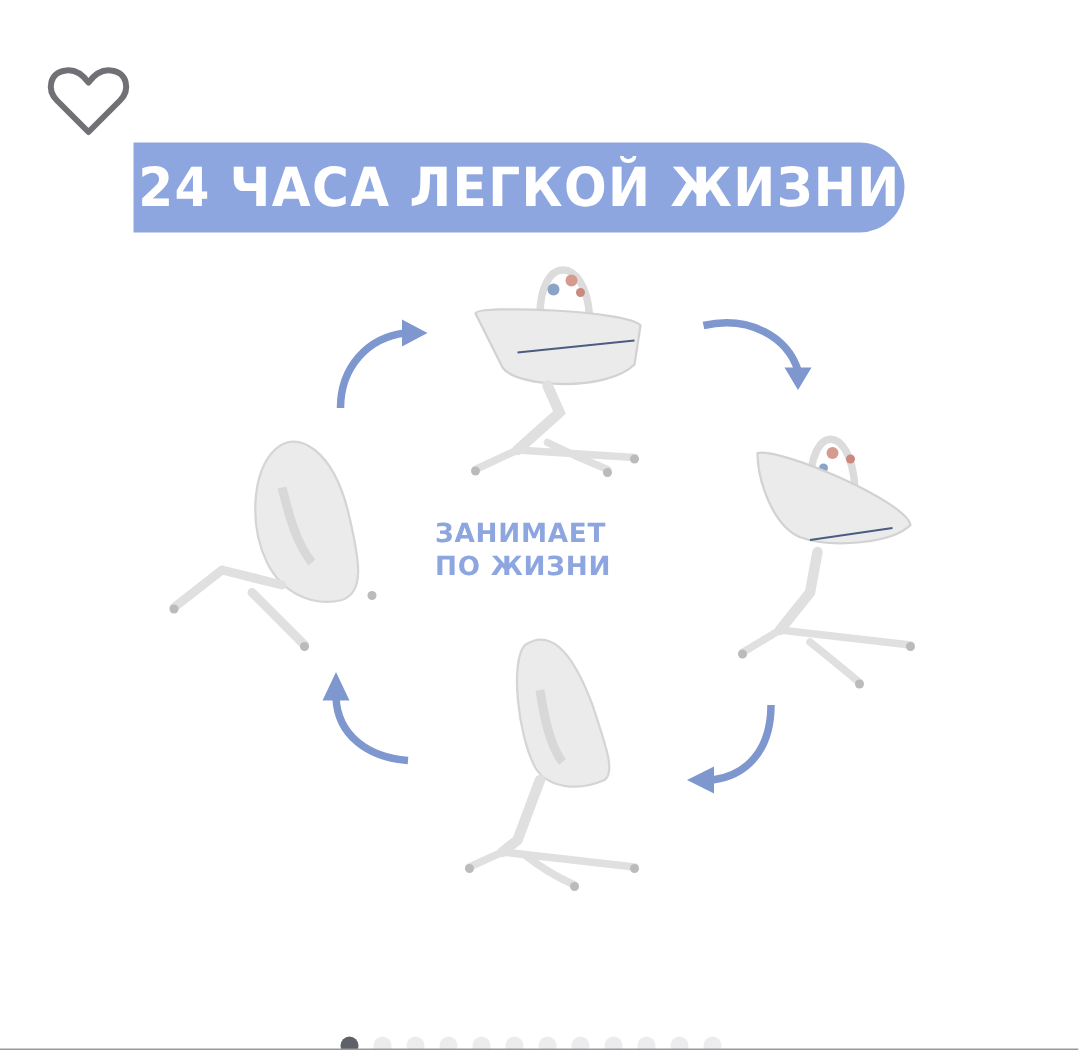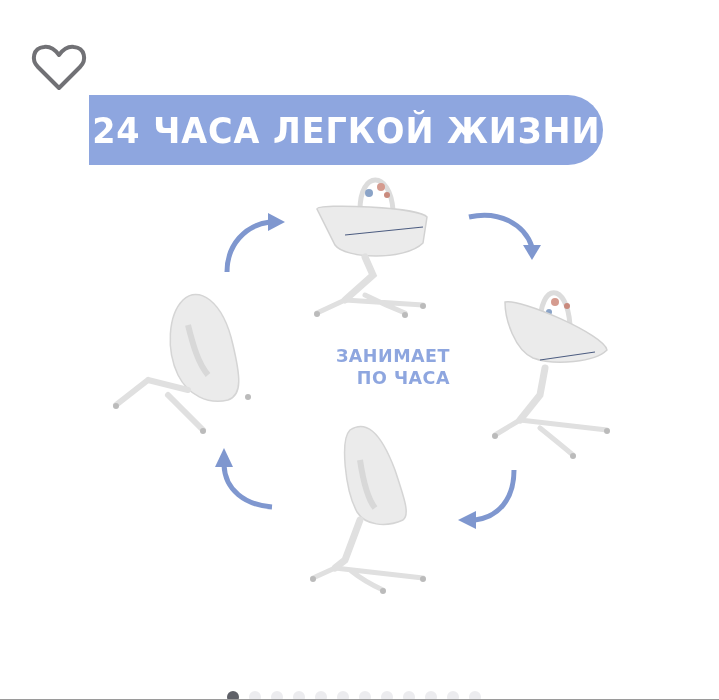--- a/index.html
+++ b/index.html
@@ -1,20 +1,20 @@
 <!DOCTYPE html>
 <html><head>
 <meta charset="utf-8">
 <style>
   html, body { margin:0; padding:0; }
   body { width:719px; height:700px; background:#ffffff; position:relative; overflow:hidden; font-family:"DejaVu Sans", sans-serif; }
   .fav { position:absolute; left:30px; top:42px; width:58px; height:52px; cursor:pointer; }
-  .banner { position:absolute; left:89px; top:95px; width:514px; height:70px; background:#8ea6df; border-radius:0 35px 35px 0; display:flex; align-items:center; justify-content:center;text-align:right; }
+  .banner { position:absolute; left:89px; top:95px; width:514px; height:60px; background:#8ea6df; border-radius:0 35px 35px 0; display:flex; align-items:center; justify-content:center;text-align:right; }
   .banner span { color:#ffffff; font-family:"DejaVu Sans", sans-serif; font-weight:bold; font-size:36px; letter-spacing:1px; white-space:nowrap; transform:scaleX(0.93); }
-  .center-text { position:absolute; left:290px; top:345px; width:160px; text-align:right; color:#8ea6df; font-family:"DejaVu Sans", sans-serif; font-weight:bold; font-size:17.5px; line-height:22px; letter-spacing:0.5px; }
+  .center-text { position:absolute; left:290px; top:345px; width:160px; text-align:left; color:#8ea6df; font-family:"DejaVu Sans", sans-serif; font-weight:bold; font-size:17.5px; line-height:22px; letter-spacing:0.5px; }
   .center-text sup { font-size:10px; vertical-align:top; position:relative; top:-2px; }
   .illus { position:absolute; }
   .arrow { position:absolute; }
   .dots { position:absolute; left:227px; top:691px; display:flex; gap:10px; }
   .dot { width:12px; height:12px; border-radius:50%; background:#ececef; cursor:pointer; }
   .dot.active { background:#5f6168; }
   .bottom-line { position:absolute; left:0; top:699px; width:719px; height:1px; background:#9a9a9a; }
 </style>
 </head>
 <body>
@@ -86,21 +86,21 @@
   <path d="M64 5 C64 35 48 52 25 55" fill="none" stroke="#7f97cf" stroke-width="5"></path>
   <polygon points="26,46 8,55 26,64" fill="#7f97cf"></polygon>
 </svg>
 <svg class="arrow" style="left:210px;top:445px;width:75px;height:65px" viewBox="0 0 75 65">
   <path d="M14 20 C15 45 35 60 62 62" fill="none" stroke="#7f97cf" stroke-width="5"></path>
   <polygon points="5,22 14,3 23,22" fill="#7f97cf"></polygon>
 </svg>
 
 <div class="center-text">
   <div>ЗАНИМАЕТ</div>
-  <div>ПО ЧАСА</div>
+  <div>ПО ЖИЗНИ</div>
 </div>
 
 <div class="dots">
   <div class="dot active"></div>
   <div class="dot"></div>
   <div class="dot"></div>
   <div class="dot"></div>
   <div class="dot"></div>
   <div class="dot"></div>
   <div class="dot"></div>

